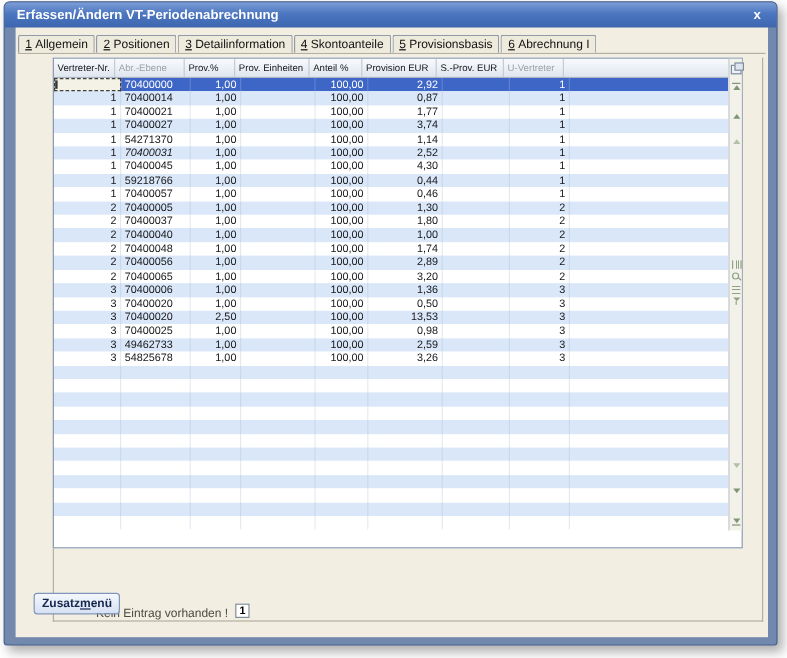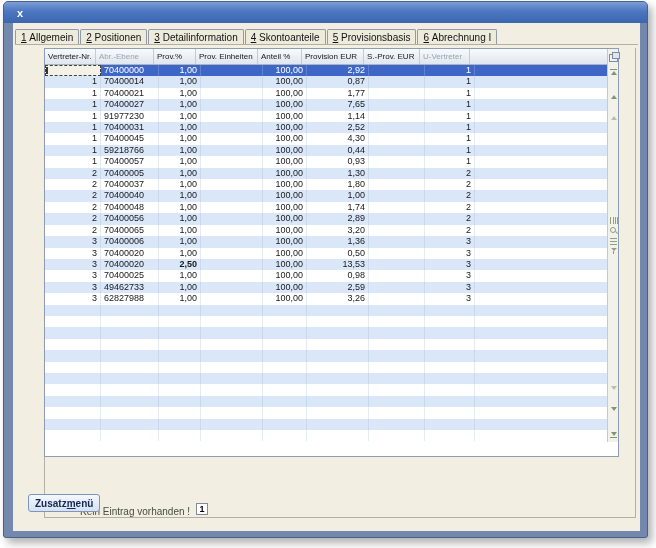--- a/index.html
+++ b/index.html
@@ -100,20 +100,21 @@
   .zbtn { position:absolute; left:15px; top:471px; min-width:62px; height:18px; font-size:10px;
           font-weight:bold; color:#16264e; background:linear-gradient(#f4f8fd,#d5e1f3);
           border:1px solid #8194bb; border-radius:3px; font-family:inherit; padding:0 6px; }
   .zbtn u { text-decoration:underline; }
 </style>
 </head>
 <body>
 
 <div class="window">
   <div class="titlebar">
+    <span class="title">Erfassen/Ändern VT-Periodenabrechnung</span>
     <span class="close">x</span>
   </div>
   <div class="client">
     <div class="tabline"></div>
     <div class="tabstrip" id="tabstrip">
         <div class="tab"><u>1</u><span>&nbsp;Allgemein</span></div>
         <div class="tab"><u>2</u><span>&nbsp;Positionen</span></div>
         <div class="tab"><u>3</u><span>&nbsp;Detailinformation</span></div>
         <div class="tab"><u>4</u><span>&nbsp;Skontoanteile</span></div>
         <div class="tab"><u>5</u><span>&nbsp;Provisionsbasis</span></div>
@@ -168,39 +169,39 @@
                   <div class="cell r" style="width: 56px;"></div>
                   <div class="cell r" style="width: 50px;">1</div>
                   <div class="cell fill"></div>
                 </div>
                 <div class="row alt">
                   <div class="cell r" style="width: 56px;">1</div>
                   <div class="cell " style="width: 58px;">70400027</div>
                   <div class="cell r" style="width: 42px;">1,00</div>
                   <div class="cell " style="width: 62px;"></div>
                   <div class="cell r" style="width: 44px;">100,00</div>
-                  <div class="cell r" style="width: 62px;">7,65</div>
-                  <div class="cell r" style="width: 56px;"></div>
-                  <div class="cell r" style="width: 50px;">1</div>
-                  <div class="cell fill"></div>
-                </div>
-                <div class="row">
-                  <div class="cell r" style="width: 56px;">1</div>
-                  <div class="cell " style="width: 58px;">91977230</div>
+                  <div class="cell r" style="width: 62px;">3,74</div>
+                  <div class="cell r" style="width: 56px;"></div>
+                  <div class="cell r" style="width: 50px;">1</div>
+                  <div class="cell fill"></div>
+                </div>
+                <div class="row">
+                  <div class="cell r" style="width: 56px;">1</div>
+                  <div class="cell " style="width: 58px;">54271370</div>
                   <div class="cell r" style="width: 42px;">1,00</div>
                   <div class="cell " style="width: 62px;"></div>
                   <div class="cell r" style="width: 44px;">100,00</div>
                   <div class="cell r" style="width: 62px;">1,14</div>
                   <div class="cell r" style="width: 56px;"></div>
                   <div class="cell r" style="width: 50px;">1</div>
                   <div class="cell fill"></div>
                 </div>
                 <div class="row alt">
                   <div class="cell r" style="width: 56px;">1</div>
-                  <div class="cell " style="width: 58px;">70400031</div>
+                  <div class="cell " style="width: 58px; font-style: italic;">70400031</div>
                   <div class="cell r" style="width: 42px;">1,00</div>
                   <div class="cell " style="width: 62px;"></div>
                   <div class="cell r" style="width: 44px;">100,00</div>
                   <div class="cell r" style="width: 62px;">2,52</div>
                   <div class="cell r" style="width: 56px;"></div>
                   <div class="cell r" style="width: 50px;">1</div>
                   <div class="cell fill"></div>
                 </div>
                 <div class="row">
                   <div class="cell r" style="width: 56px;">1</div>
@@ -223,21 +224,21 @@
                   <div class="cell r" style="width: 56px;"></div>
                   <div class="cell r" style="width: 50px;">1</div>
                   <div class="cell fill"></div>
                 </div>
                 <div class="row">
                   <div class="cell r" style="width: 56px;">1</div>
                   <div class="cell " style="width: 58px;">70400057</div>
                   <div class="cell r" style="width: 42px;">1,00</div>
                   <div class="cell " style="width: 62px;"></div>
                   <div class="cell r" style="width: 44px;">100,00</div>
-                  <div class="cell r" style="width: 62px;">0,93</div>
+                  <div class="cell r" style="width: 62px;">0,46</div>
                   <div class="cell r" style="width: 56px;"></div>
                   <div class="cell r" style="width: 50px;">1</div>
                   <div class="cell fill"></div>
                 </div>
                 <div class="row alt">
                   <div class="cell r" style="width: 56px;">2</div>
                   <div class="cell " style="width: 58px;">70400005</div>
                   <div class="cell r" style="width: 42px;">1,00</div>
                   <div class="cell " style="width: 62px;"></div>
                   <div class="cell r" style="width: 44px;">100,00</div>
@@ -319,21 +320,21 @@
                   <div class="cell " style="width: 62px;"></div>
                   <div class="cell r" style="width: 44px;">100,00</div>
                   <div class="cell r" style="width: 62px;">0,50</div>
                   <div class="cell r" style="width: 56px;"></div>
                   <div class="cell r" style="width: 50px;">3</div>
                   <div class="cell fill"></div>
                 </div>
                 <div class="row alt">
                   <div class="cell r" style="width: 56px;">3</div>
                   <div class="cell " style="width: 58px;">70400020</div>
-                  <div class="cell r" style="width: 42px; font-weight: bold;">2,50</div>
+                  <div class="cell r" style="width: 42px;">2,50</div>
                   <div class="cell " style="width: 62px;"></div>
                   <div class="cell r" style="width: 44px;">100,00</div>
                   <div class="cell r" style="width: 62px;">13,53</div>
                   <div class="cell r" style="width: 56px;"></div>
                   <div class="cell r" style="width: 50px;">3</div>
                   <div class="cell fill"></div>
                 </div>
                 <div class="row">
                   <div class="cell r" style="width: 56px;">3</div>
                   <div class="cell " style="width: 58px;">70400025</div>
@@ -351,21 +352,21 @@
                   <div class="cell r" style="width: 42px;">1,00</div>
                   <div class="cell " style="width: 62px;"></div>
                   <div class="cell r" style="width: 44px;">100,00</div>
                   <div class="cell r" style="width: 62px;">2,59</div>
                   <div class="cell r" style="width: 56px;"></div>
                   <div class="cell r" style="width: 50px;">3</div>
                   <div class="cell fill"></div>
                 </div>
                 <div class="row">
                   <div class="cell r" style="width: 56px;">3</div>
-                  <div class="cell " style="width: 58px;">62827988</div>
+                  <div class="cell " style="width: 58px;">54825678</div>
                   <div class="cell r" style="width: 42px;">1,00</div>
                   <div class="cell " style="width: 62px;"></div>
                   <div class="cell r" style="width: 44px;">100,00</div>
                   <div class="cell r" style="width: 62px;">3,26</div>
                   <div class="cell r" style="width: 56px;"></div>
                   <div class="cell r" style="width: 50px;">3</div>
                   <div class="cell fill"></div>
                 </div>
                 <div class="row alt">
                   <div class="cell r" style="width: 56px;"></div>

